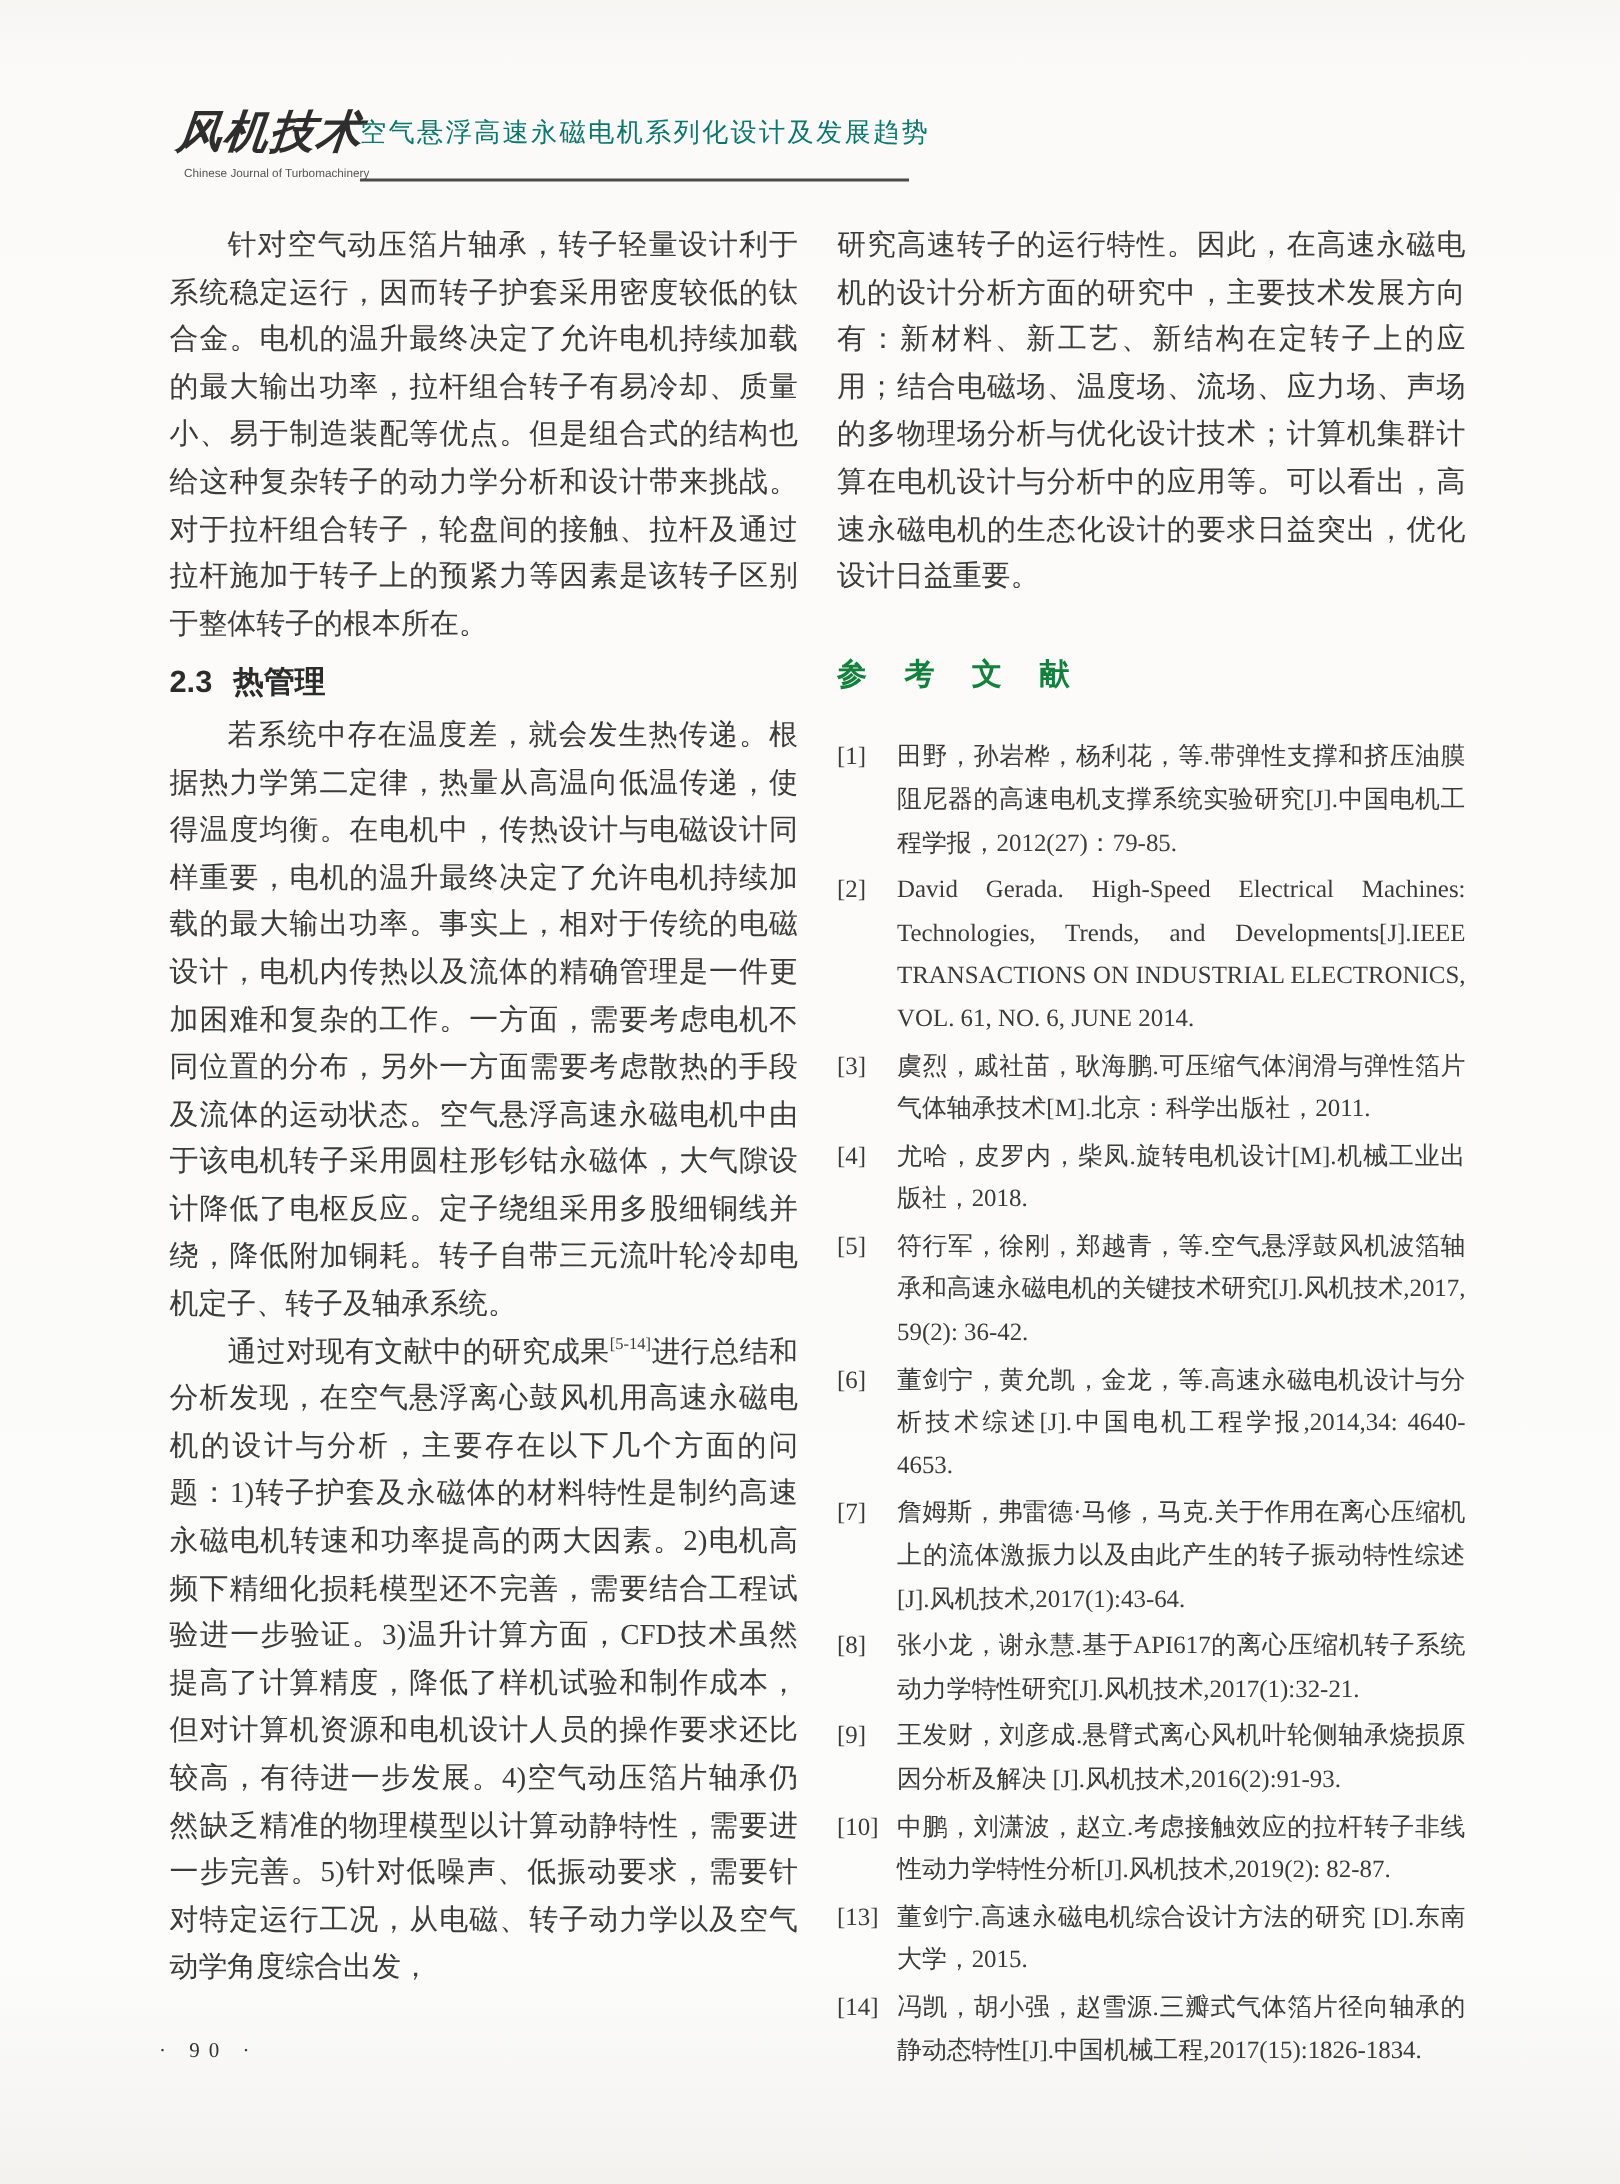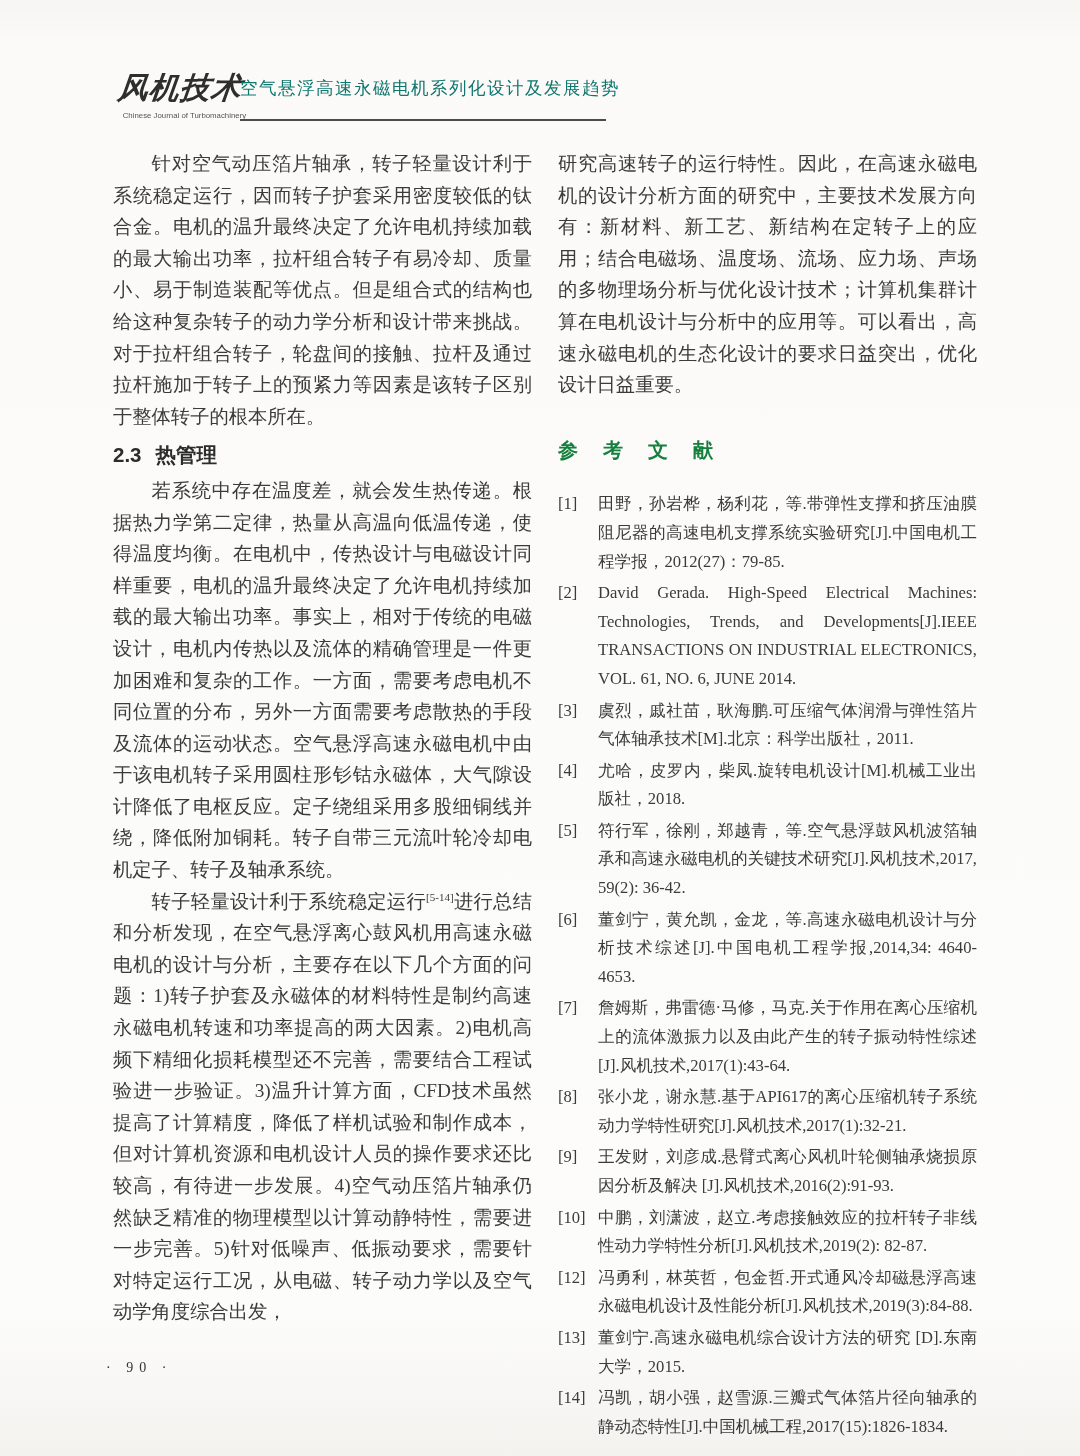--- a/index.html
+++ b/index.html
@@ -66,38 +66,37 @@
     </div>
     <div class="running-title">空气悬浮高速永磁电机系列化设计及发展趋势</div>
   </div>
 
   <div class="col col-left">
     <p class="para">针对空气动压箔片轴承，转子轻量设计利于系统稳定运行，因而转子护套采用密度较低的钛合金。电机的温升最终决定了允许电机持续加载的最大输出功率，拉杆组合转子有易冷却、质量小、易于制造装配等优点。但是组合式的结构也给这种复杂转子的动力学分析和设计带来挑战。对于拉杆组合转子，轮盘间的接触、拉杆及通过拉杆施加于转子上的预紧力等因素是该转子区别于整体转子的根本所在。</p>
     <p class="h-sub">
       <span class="num">2.3</span><span>热管理</span>
     </p>
     <p class="para">若系统中存在温度差，就会发生热传递。根据热力学第二定律，热量从高温向低温传递，使得温度均衡。在电机中，传热设计与电磁设计同样重要，电机的温升最终决定了允许电机持续加载的最大输出功率。事实上，相对于传统的电磁设计，电机内传热以及流体的精确管理是一件更加困难和复杂的工作。一方面，需要考虑电机不同位置的分布，另外一方面需要考虑散热的手段及流体的运动状态。空气悬浮高速永磁电机中由于该电机转子采用圆柱形钐钴永磁体，大气隙设计降低了电枢反应。定子绕组采用多股细铜线并绕，降低附加铜耗。转子自带三元流叶轮冷却电机定子、转子及轴承系统。</p>
-    <p class="para"><span>转子轻量设计利于系统稳定运行</span><sup class="cite">[5-14]</sup><span>进行总结和分析发现，在空气悬浮离心鼓风机用高速永磁电机的设计与分析，主要存在以下几个方面的问题：1)转子护套及永磁体的材料特性是制约高速永磁电机转速和功率提高的两大因素。2)电机高频下精细化损耗模型还不完善，需要结合工程试验进一步验证。3)温升计算方面，CFD技术虽然提高了计算精度，降低了样机试验和制作成本，但对计算机资源和电机设计人员的操作要求还比较高，有待进一步发展。4)空气动压箔片轴承仍然缺乏精准的物理模型以计算动静特性，需要进一步完善。5)针对低噪声、低振动要求，需要针对特定运行工况，从电磁、转子动力学以及空气动学角度综合出发，</span></p>
+    <p class="para"><span>通过对现有文献中的研究成果</span><sup class="cite">[5-14]</sup><span>进行总结和分析发现，在空气悬浮离心鼓风机用高速永磁电机的设计与分析，主要存在以下几个方面的问题：1)转子护套及永磁体的材料特性是制约高速永磁电机转速和功率提高的两大因素。2)电机高频下精细化损耗模型还不完善，需要结合工程试验进一步验证。3)温升计算方面，CFD技术虽然提高了计算精度，降低了样机试验和制作成本，但对计算机资源和电机设计人员的操作要求还比较高，有待进一步发展。4)空气动压箔片轴承仍然缺乏精准的物理模型以计算动静特性，需要进一步完善。5)针对低噪声、低振动要求，需要针对特定运行工况，从电磁、转子动力学以及空气动学角度综合出发，</span></p>
   </div>
 
   <div class="col col-right">
     <p class="para no-indent">研究高速转子的运行特性。因此，在高速永磁电机的设计分析方面的研究中，主要技术发展方向有：新材料、新工艺、新结构在定转子上的应用；结合电磁场、温度场、流场、应力场、声场的多物理场分析与优化设计技术；计算机集群计算在电机设计与分析中的应用等。可以看出，高速永磁电机的生态化设计的要求日益突出，优化设计日益重要。</p>
     <p class="ref-heading">参 考 文 献</p>
     <div class="ref-list" id="ref-list">
         <div class="ref-item"><span class="ref-label">[1]</span><span>田野，孙岩桦，杨利花，等.带弹性支撑和挤压油膜阻尼器的高速电机支撑系统实验研究[J].中国电机工程学报，2012(27)：79-85.</span></div>
         <div class="ref-item"><span class="ref-label">[2]</span><span>David Gerada. High-Speed Electrical Machines: Technologies, Trends, and Developments[J].IEEE TRANSACTIONS ON INDUSTRIAL ELECTRONICS, VOL. 61, NO. 6, JUNE 2014.</span></div>
         <div class="ref-item"><span class="ref-label">[3]</span><span>虞烈，戚社苗，耿海鹏.可压缩气体润滑与弹性箔片气体轴承技术[M].北京：科学出版社，2011.</span></div>
         <div class="ref-item"><span class="ref-label">[4]</span><span>尤哈，皮罗内，柴凤.旋转电机设计[M].机械工业出版社，2018.</span></div>
         <div class="ref-item"><span class="ref-label">[5]</span><span>符行军，徐刚，郑越青，等.空气悬浮鼓风机波箔轴承和高速永磁电机的关键技术研究[J].风机技术,2017, 59(2): 36-42.</span></div>
         <div class="ref-item"><span class="ref-label">[6]</span><span>董剑宁，黄允凯，金龙，等.高速永磁电机设计与分析技术综述[J].中国电机工程学报,2014,34: 4640-4653.</span></div>
         <div class="ref-item"><span class="ref-label">[7]</span><span>詹姆斯，弗雷德·马修，马克.关于作用在离心压缩机上的流体激振力以及由此产生的转子振动特性综述[J].风机技术,2017(1):43-64.</span></div>
         <div class="ref-item"><span class="ref-label">[8]</span><span>张小龙，谢永慧.基于API617的离心压缩机转子系统动力学特性研究[J].风机技术,2017(1):32-21.</span></div>
         <div class="ref-item"><span class="ref-label">[9]</span><span>王发财，刘彦成.悬臂式离心风机叶轮侧轴承烧损原因分析及解决 [J].风机技术,2016(2):91-93.</span></div>
         <div class="ref-item"><span class="ref-label">[10]</span><span>中鹏，刘潇波，赵立.考虑接触效应的拉杆转子非线性动力学特性分析[J].风机技术,2019(2): 82-87.</span></div>
-        <div class="ref-item"><span class="ref-label">[12]</span><span>冯勇利，林英哲，包金哲.开式通风冷却磁悬浮高速永磁电机设计及性能分析[J].风机技术,2019(3):84-88.</span></div>
         <div class="ref-item"><span class="ref-label">[13]</span><span>董剑宁.高速永磁电机综合设计方法的研究 [D].东南大学，2015.</span></div>
         <div class="ref-item"><span class="ref-label">[14]</span><span>冯凯，胡小强，赵雪源.三瓣式气体箔片径向轴承的静动态特性[J].中国机械工程,2017(15):1826-1834.</span></div>
       </div>
   </div>
 
   <div class="page-number">· 90 ·</div>
 
 </div>
 
 </body></html>

